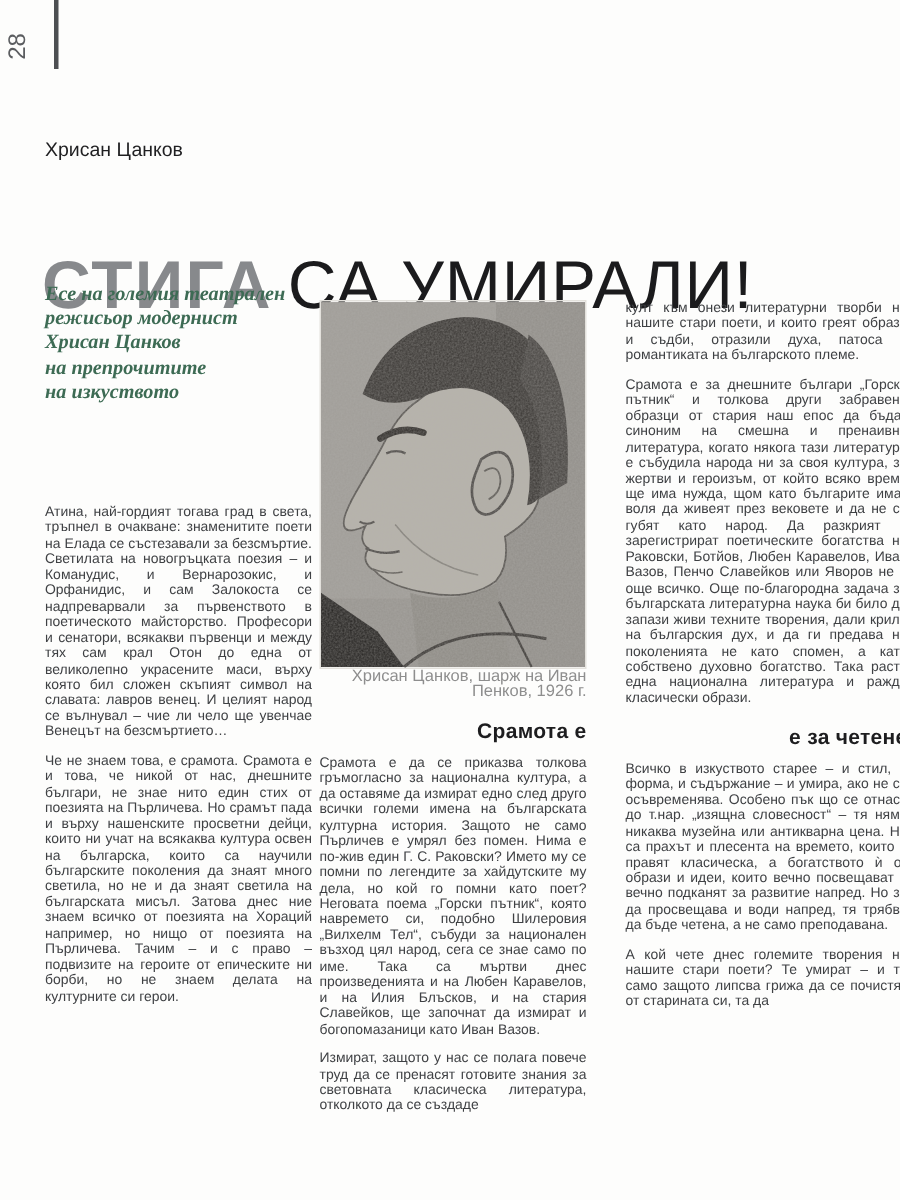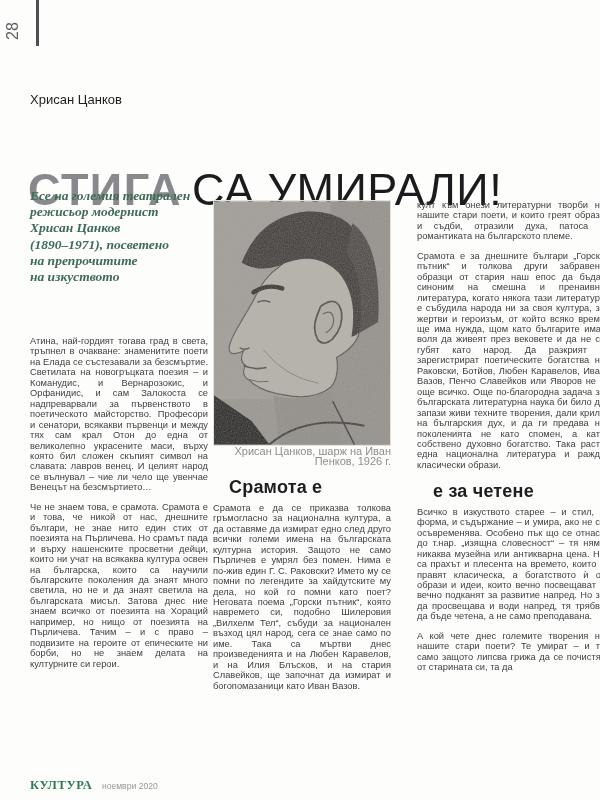--- a/index.html
+++ b/index.html
@@ -16,22 +16,22 @@
   .lede{position:absolute;left:30px;top:188px;font-family:"Liberation Serif",serif;
         font-style:italic;font-weight:700;font-size:13.5px;line-height:16.2px;color:#3d6b54;}
   .col{position:absolute;width:178px;font-size:9.3px;line-height:10.45px;color:#3f4144;
        text-align:justify;}
   .col p{margin:0 0 9px 0;}
   .col1{left:30px;top:307px;margin-top:29px;}
   .col2{left:213px;top:200px;}
   .col3{left:417px;top:200px;width:188px;}
   .figure{display:block;width:178px;height:246px;border:1px solid #e3e1dc;box-sizing:border-box;}
   .caption{font-size:11px;line-height:10.2px;color:#8e8e8e;text-align:right;margin:5px 0 0 0;}
-  .section-heading{font-weight:700;font-size:18px;line-height:16.5px;color:#1d1d1f;
-                   margin:13px 0 7px 16px;text-align:left;letter-spacing:.2px;}
+  .section-heading{font-weight:700;font-size:14px;line-height:16.5px;color:#1d1d1f;
+                   margin:13px 0 7px 16px;text-align:right;letter-spacing:.2px;}
   .section-heading div{margin:0;}
   .footer{position:absolute;left:30px;top:775px;white-space:nowrap;}
   .footer .mag{font-family:"Liberation Serif",serif;font-weight:700;font-size:12.5px;
                color:#2e7a50;letter-spacing:.6px;}
   .footer .issue{font-size:8.6px;color:#97999b;margin-left:5px;}
 </style>
 </head>
 <body>
 
 <div class="page">
@@ -40,21 +40,20 @@
   <div class="pagenum">28</div>
 
   <div class="author">Хрисан Цанков</div>
 
   <h1 class="headline"><span class="accent">СТИГА</span><span class="rest">СА УМИРАЛИ!</span></h1>
 
   <div class="lede">
       <div>Есе на големия театрален</div>
       <div>режисьор модернист</div>
       <div>Хрисан Цанков</div>
-      <div>(1890–1971), посветено</div>
       <div>на препрочитите</div>
       <div>на изкуството</div>
     </div>
 
   <div class="col col1">
       <p>Атина, най-гордият тогава град в света, тръпнел в очакване: знаменитите поети на Елада се състезавали за безсмъртие. Светилата на новогръцката поезия – и Команудис, и Вернарозокис, и Орфанидис, и сам Залокоста се надпреварвали за първенството в поетическото майсторство. Професори и сенатори, всякакви първенци и между тях сам крал Отон до една от великолепно украсените маси, върху която бил сложен скъпият символ на славата: лавров венец. И целият народ се вълнувал – чие ли чело ще увенчае Венецът на безсмъртието…</p>
       <p>Че не знаем това, е срамота. Срамота е и това, че никой от нас, днешните българи, не знае нито един стих от поезията на Пърличева. Но срамът пада и върху нашенските просветни дейци, които ни учат на всякаква култура освен на българска, които са научили българските поколения да знаят много светила, но не и да знаят светила на българската мисъл. Затова днес ние знаем всичко от поезията на Хораций например, но нищо от поезията на Пърличева. Тачим – и с право – подвизите на героите от епическите ни борби, но не знаем делата на културните си герои.</p>
     </div>
 
   <div class="col col2">
@@ -86,35 +85,32 @@
       <path d="M60,196 Q90,205 118,190 L128,246 L66,246 Z" fill="#8f8c86"></path>
       <path d="M0,196 L38,222 L56,246 L0,246 Z" fill="#23211f"></path>
       <path d="M56,246 Q92,215 152,227" stroke="#3a3734" stroke-width="2" fill="none"></path>
       <path d="M120,202 L142,246" stroke="#3a3734" stroke-width="1.5" fill="none"></path>
       <rect width="178" height="246" filter="url(#grain)"></rect>
     </svg>
     <p class="caption">Хрисан Цанков, шарж на Иван Пенков, 1926 г.</p>
     <h2 class="section-heading">Срамота е</h2>
     <div>
         <p>Срамота е да се приказва толкова гръмогласно за национална култура, а да оставяме да измират едно след друго всички големи имена на българската културна история. Защото не само Пърличев е умрял без помен. Нима е по-жив един Г. С. Раковски? Името му се помни по легендите за хайдутските му дела, но кой го помни като поет? Неговата поема „Горски пътник“, която навремето си, подобно Шилеровия „Вилхелм Тел“, събуди за национален възход цял народ, сега се знае само по име. Така са мъртви днес произведенията и на Любен Каравелов, и на Илия Блъсков, и на стария Славейков, ще започнат да измират и богопомазаници като Иван Вазов.</p>
+        <p>Измират, защото у нас се полага повече труд да се пренасят готовите знания за световната класическа литература, отколкото да се създаде</p>
       </div>
   </div>
 
   <div class="col col3">
     <div>
         <p>култ към онези литературни творби на нашите стари поети, и които греят образи и съдби, отразили духа, патоса и романтиката на българското племе.</p>
         <p>Срамота е за днешните българи „Горски пътник“ и толкова други забравени образци от стария наш епос да бъдат синоним на смешна и пренаивна литература, когато някога тази литература е събудила народа ни за своя култура, за жертви и героизъм, от който всяко време ще има нужда, щом като българите имат воля да живеят през вековете и да не се губят като народ. Да разкрият и зарегистрират поетическите богатства на Раковски, Ботйов, Любен Каравелов, Иван Вазов, Пенчо Славейков или Яворов не е още всичко. Още по-благородна задача за българската литературна наука би било да запази живи техните творения, дали криле на българския дух, и да ги предава на поколенията не като спомен, а като собствено духовно богатство. Така расте една национална литература и ражда класически образи.</p>
       </div>
     <h2 class="section-heading">
         <div>е за четене</div>
       </h2>
     <div>
         <p>Всичко в изкуството старее – и стил, и форма, и съдържание – и умира, ако не се осъвременява. Особено пък що се отнася до т.нар. „изящна словесност“ – тя няма никаква музейна или антикварна цена. Не са прахът и плесента на времето, които я правят класическа, а богатството ѝ от образи и идеи, които вечно посвещават и вечно подканят за развитие напред. Но за да просвещава и води напред, тя трябва да бъде четена, а не само преподавана.</p>
         <p>А кой чете днес големите творения на нашите стари поети? Те умират – и то само защото липсва грижа да се почистят от старината си, та да</p>
       </div>
   </div>
 
-  <div class="footer">
-    <span class="mag">КУЛТУРА</span>
-    <span class="issue">ноември 2020</span>
-  </div>
 
 </div>
 
 </body></html>

